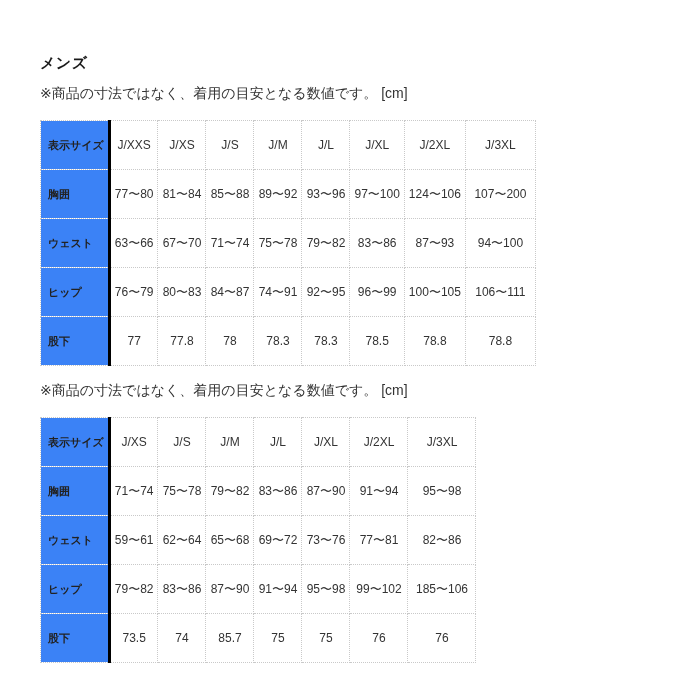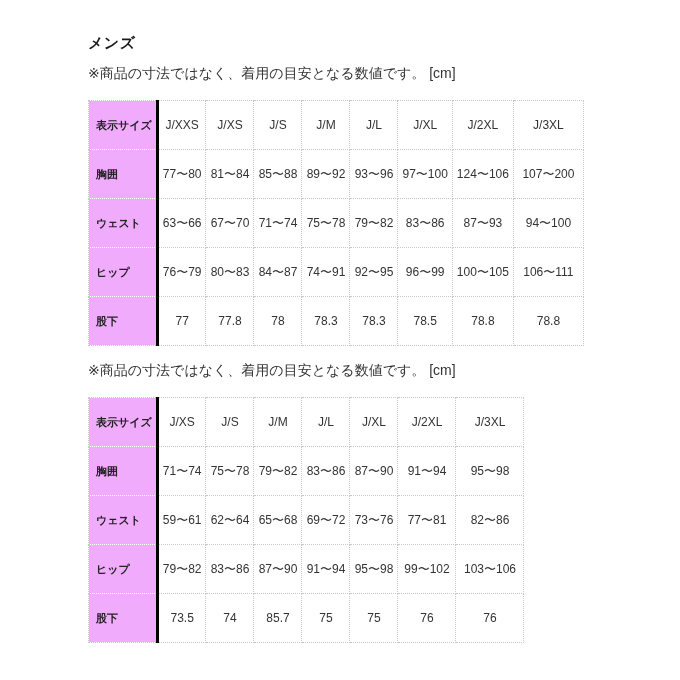--- a/index.html
+++ b/index.html
@@ -6,21 +6,22 @@
     margin: 0;
     padding: 0;
     background: #ffffff;
     width: 680px;
     height: 680px;
     overflow: hidden;
     font-family: "Liberation Sans", "DejaVu Sans", sans-serif;
     color: #333333;
   }
   .page {
-    padding: 34px 0 0 88px;
+    padding: 34px 0 0 40px;
+    margin-top: 20px;
   }
   .section { margin: 0 0 16px 0; }
   .section-title {
     font-size: 15px;
     font-weight: bold;
     color: #1a1a1a;
     margin: 0 0 12px 0;
     letter-spacing: 0.5px;
   }
   .note {
@@ -39,21 +40,21 @@
     border: 1px dotted #c9c9c9;
     height: 48px;
     text-align: center;
     vertical-align: middle;
     padding: 0 4px;
     font-weight: normal;
     overflow: hidden;
     white-space: nowrap;
   }
   table.size-table th.row-label {
-    background: #f0abfc;
+    background: #3b82f6;
     border-right: 3px solid #000000;
     font-weight: bold;
     font-size: 11px;
     text-align: left;
     padding-left: 7px;
     color: #222222;
   }
 </style>
 </head>
 <body>
@@ -182,21 +183,21 @@
         <td>82〜86</td>
       </tr>
       <tr>
         <th class="row-label">ヒップ</th>
         <td>79〜82</td>
         <td>83〜86</td>
         <td>87〜90</td>
         <td>91〜94</td>
         <td>95〜98</td>
         <td>99〜102</td>
-        <td>103〜106</td>
+        <td>185〜106</td>
       </tr>
       <tr>
         <th class="row-label">股下</th>
         <td>73.5</td>
         <td>74</td>
         <td>85.7</td>
         <td>75</td>
         <td>75</td>
         <td>76</td>
         <td>76</td>

